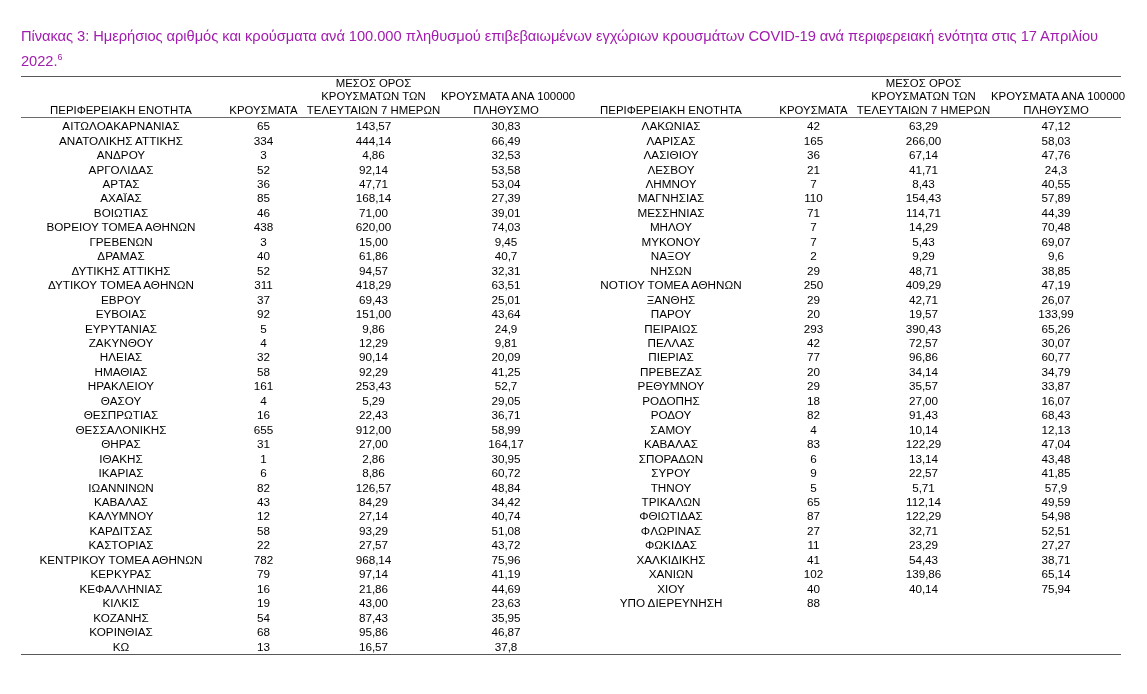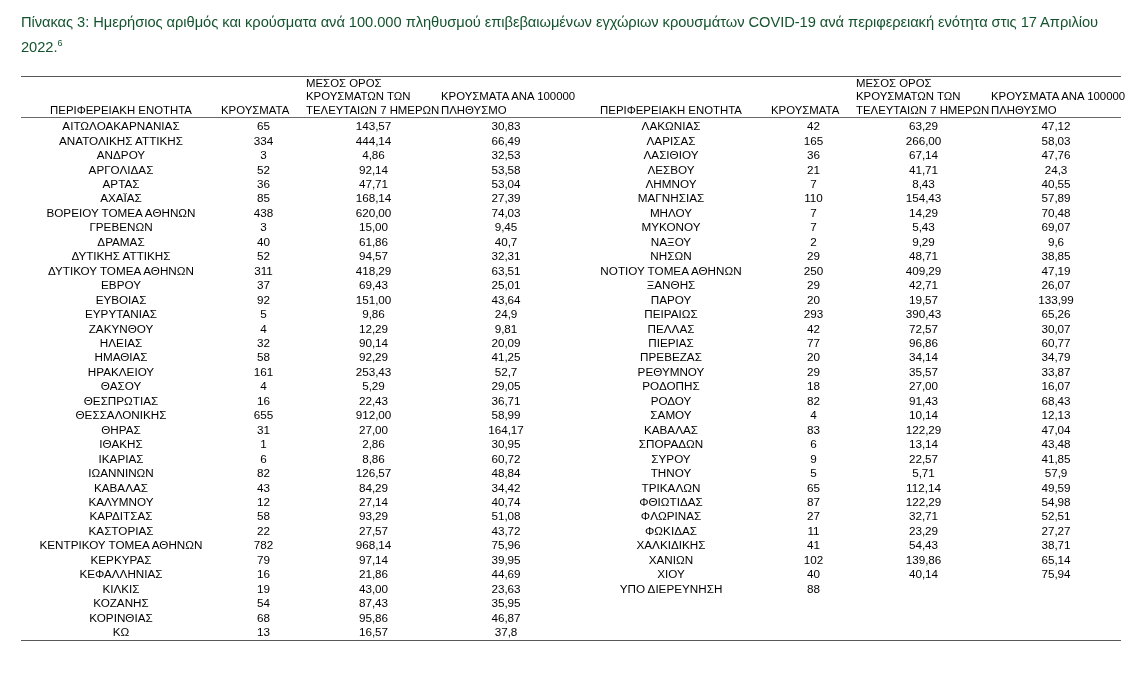--- a/index.html
+++ b/index.html
@@ -14,25 +14,25 @@
     font-family: "Liberation Sans", "DejaVu Sans", sans-serif;
     color: #000000;
     overflow: hidden;
     position: relative;
   }
 
   
   #caption {
     position: absolute;
     left: 21px;
-    top: 10px;
+    top: 24px;
     width: 1105px;
     font-size: 14.7px;
     line-height: 25px;
-    color: #14532d;
+    color: #a21caf;
     letter-spacing: -0.05px;
   }
   #caption .sup {
     font-size: 9px;
     vertical-align: super;
     line-height: 0;
   }
 
   
   #table-wrap {
@@ -58,21 +58,21 @@
   }
 
   
   col.c-name { width: 200px; }
   col.c-cases { width: 85px; }
   col.c-avg { width: 135px; }
   col.c-per100k { width: 130px; }
 
   
   thead td {
-    text-align: left;
+    text-align: center;
     font-size: 11.4px;
     line-height: 13.4px;
     padding-bottom: 1px;
     border-bottom: 1.3px solid #6a6a6a;
     color: #000;
     white-space: nowrap;
   }
   thead td.h-name { text-align: center; }
   thead td .hline { display: block; }
 
@@ -198,20 +198,30 @@
           <td>ΑΧΑΪΑΣ</td>
           <td>85</td>
           <td>168,14</td>
           <td>27,39</td>
           <td>ΜΑΓΝΗΣΙΑΣ</td>
           <td>110</td>
           <td>154,43</td>
           <td>57,89</td>
         </tr>
         <tr>
+          <td>ΒΟΙΩΤΙΑΣ</td>
+          <td>46</td>
+          <td>71,00</td>
+          <td>39,01</td>
+          <td>ΜΕΣΣΗΝΙΑΣ</td>
+          <td>71</td>
+          <td>114,71</td>
+          <td>44,39</td>
+        </tr>
+        <tr>
           <td>ΒΟΡΕΙΟΥ ΤΟΜΕΑ ΑΘΗΝΩΝ</td>
           <td>438</td>
           <td>620,00</td>
           <td>74,03</td>
           <td>ΜΗΛΟΥ</td>
           <td>7</td>
           <td>14,29</td>
           <td>70,48</td>
         </tr>
         <tr>
@@ -441,21 +451,21 @@
           <td>75,96</td>
           <td>ΧΑΛΚΙΔΙΚΗΣ</td>
           <td>41</td>
           <td>54,43</td>
           <td>38,71</td>
         </tr>
         <tr>
           <td>ΚΕΡΚΥΡΑΣ</td>
           <td>79</td>
           <td>97,14</td>
-          <td>39,95</td>
+          <td>41,19</td>
           <td>ΧΑΝΙΩΝ</td>
           <td>102</td>
           <td>139,86</td>
           <td>65,14</td>
         </tr>
         <tr>
           <td>ΚΕΦΑΛΛΗΝΙΑΣ</td>
           <td>16</td>
           <td>21,86</td>
           <td>44,69</td>

